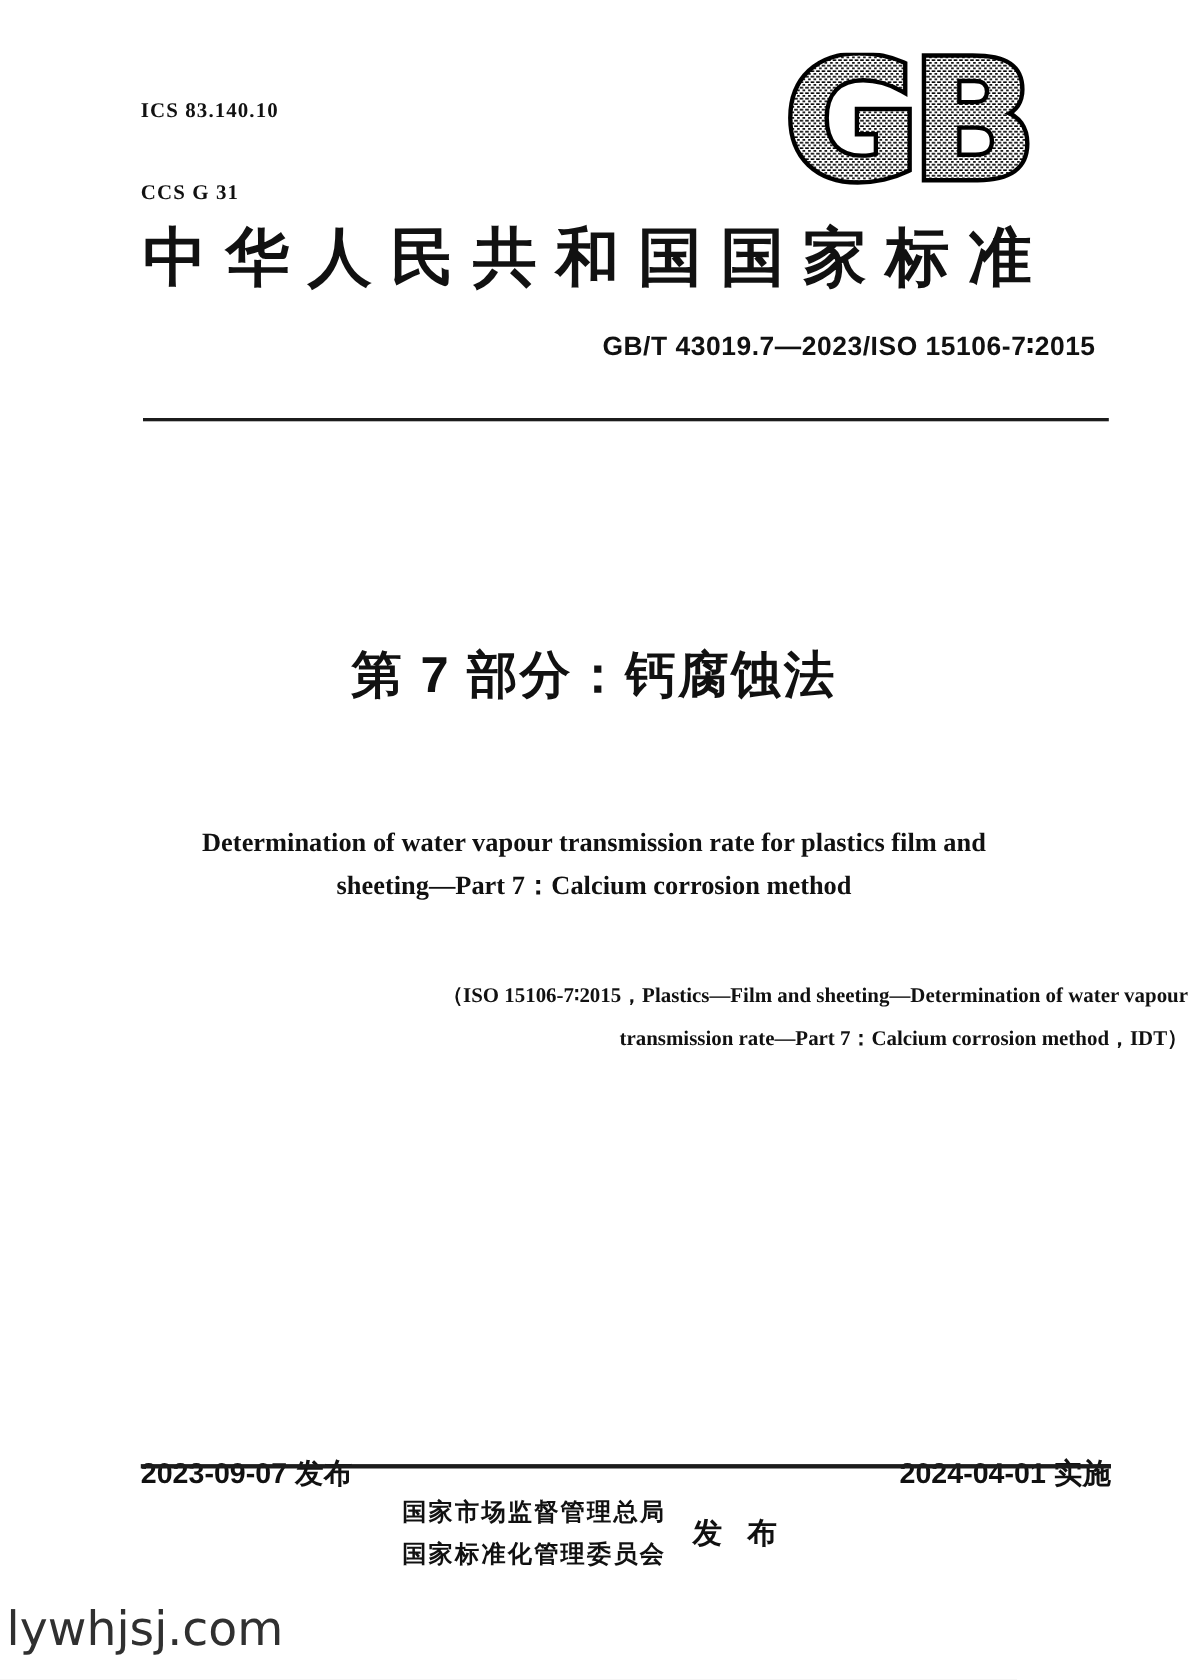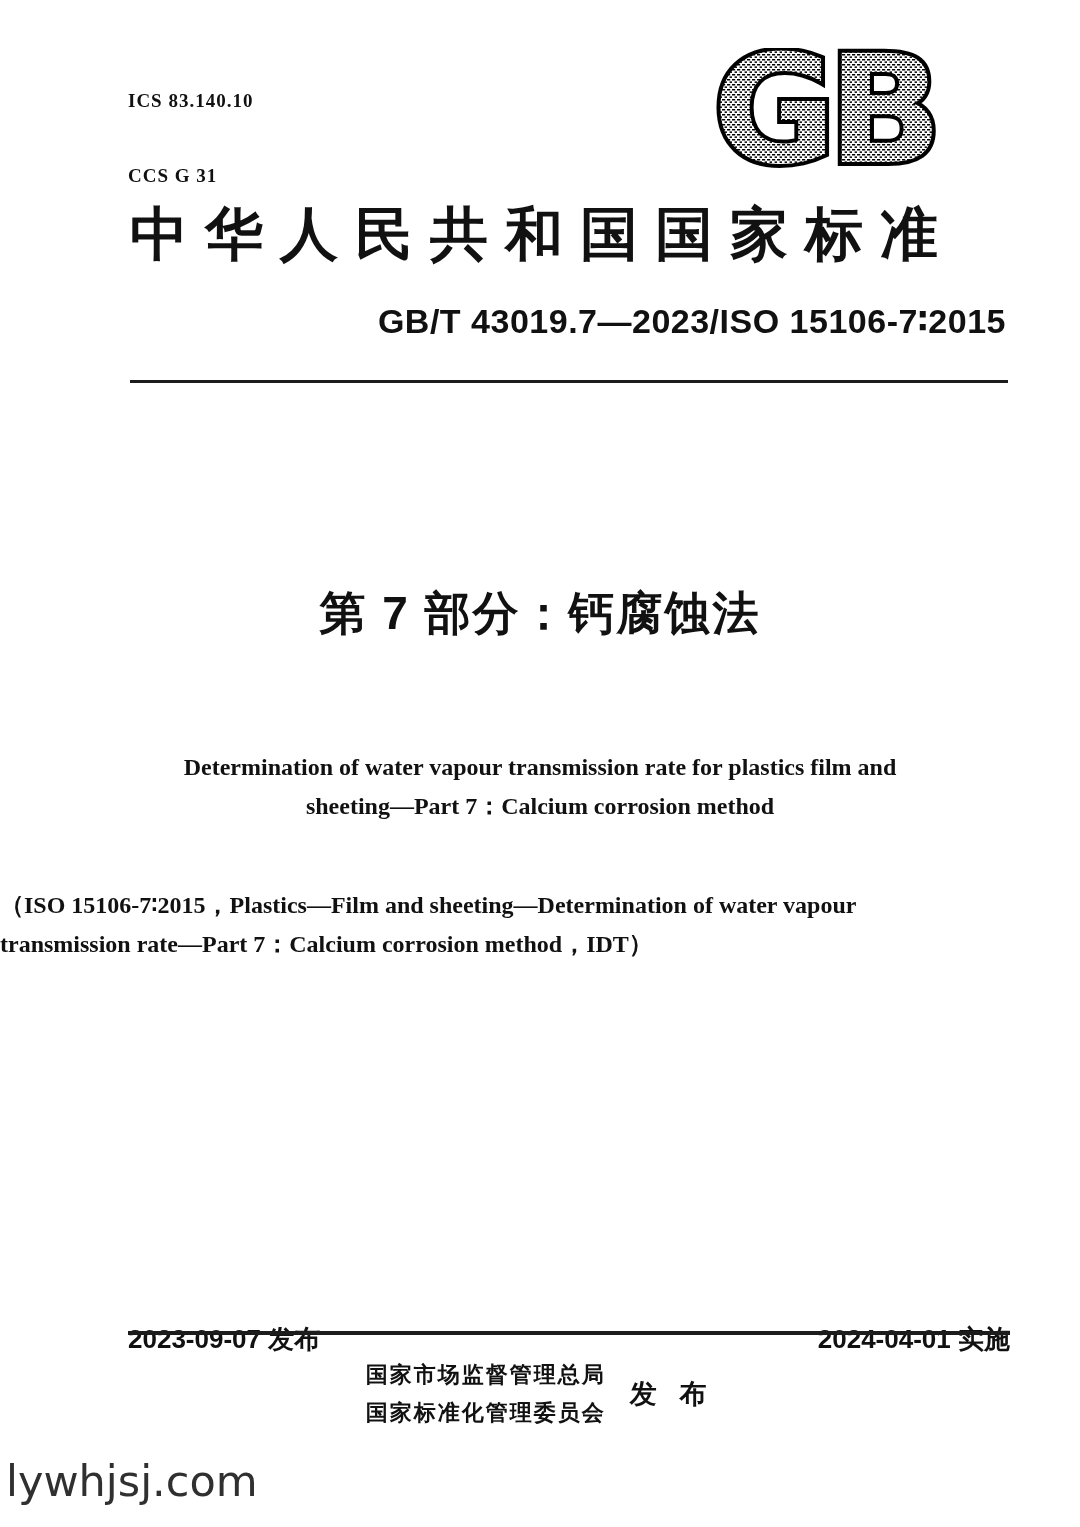--- a/index.html
+++ b/index.html
@@ -47,25 +47,25 @@
     margin: 0;
     font-size: 58px;
     font-weight: bold;
     letter-spacing: 17px;
     white-space: nowrap;
     font-family: "Liberation Serif", "DejaVu Serif", serif;
   }
 
   .std-no {
     position: absolute;
-    right: 74px;
+    right: 84px;
     top: 301px;
     font-family: "Liberation Sans", "DejaVu Sans", sans-serif;
     font-weight: bold;
-    font-size: 34px;
+    font-size: 24px;
     letter-spacing: 0.5px;
     white-space: nowrap;
     text-align: right;
   }
 
   .rule {
     position: absolute;
     background: #1c1c1c;
   }
   .rule-top {
@@ -113,23 +113,23 @@
     font-size: 24px;
     line-height: 39px;
   }
 
   
   .iso-ref {
     position: absolute;
     left: 0;
     top: 886px;
     width: 100%;
-    text-align: left;
-    font-weight: bold;
-    font-size: 24px;
+    text-align: right;
+    font-weight: bold;
+    font-size: 19px;
     line-height: 39px;
   }
 
   
   .date-row {
     position: absolute;
     left: 128px;
     right: 70px;
     top: 1289px;
     display: flex;

